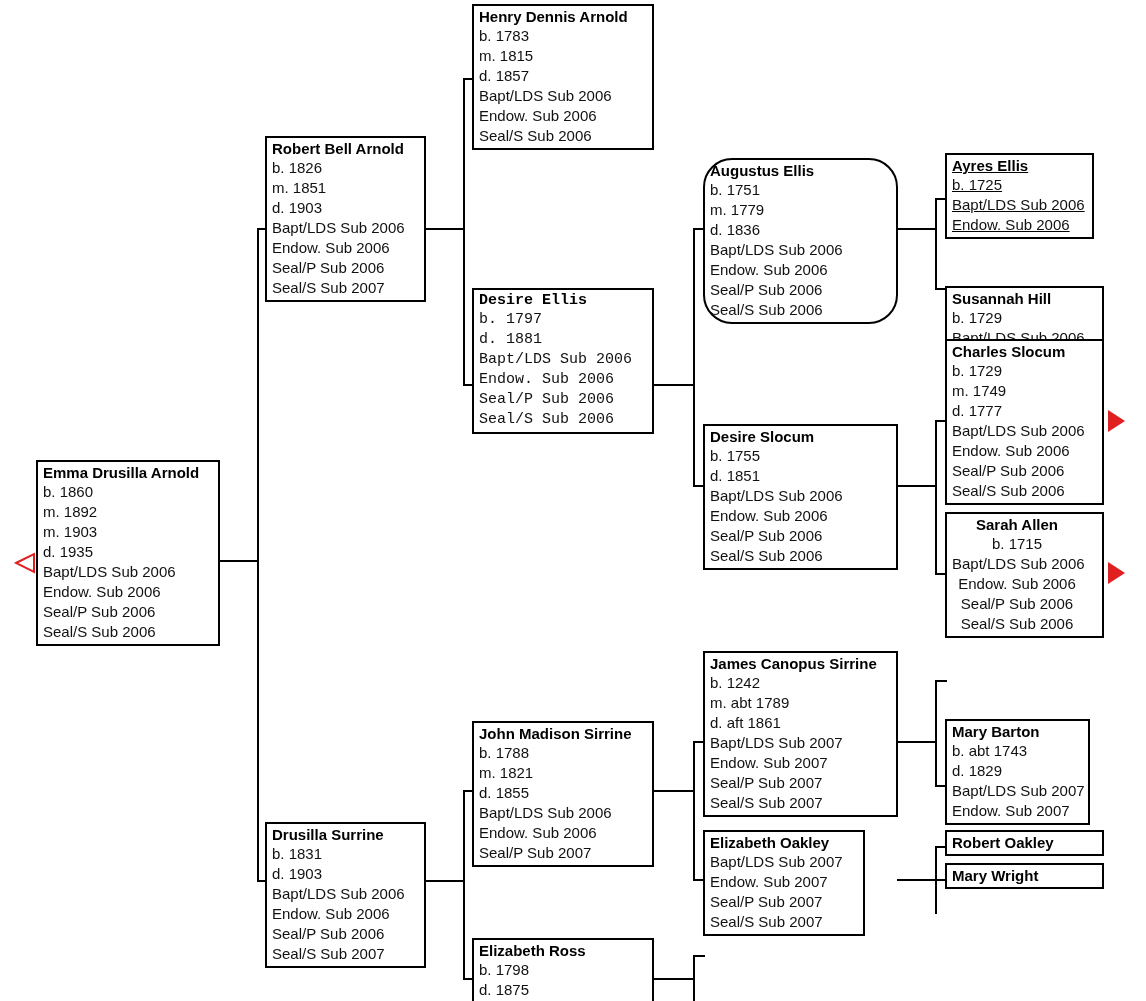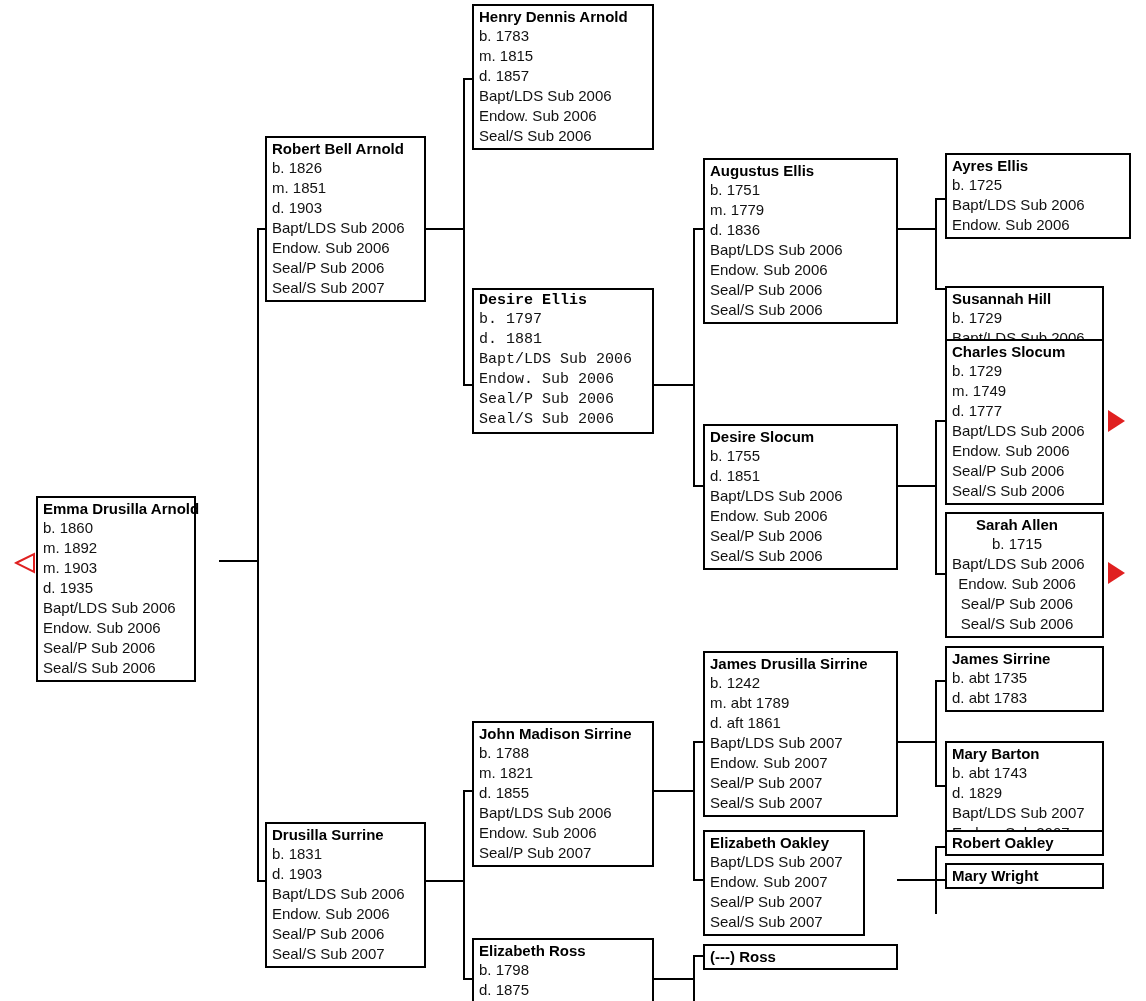--- a/index.html
+++ b/index.html
@@ -122,21 +122,21 @@
   <div class="hline" style="left:897px; top:741px; width:40px;"></div>
   <div class="vline" style="left:935px; top:680px; height:107px;"></div>
   <div class="hline" style="left:935px; top:680px; width:12px;"></div>
   <div class="hline" style="left:935px; top:785px; width:12px;"></div>
 
   <div class="hline" style="left:897px; top:879px; width:40px;"></div>
   <div class="vline" style="left:935px; top:846px; height:68px;"></div>
   <div class="hline" style="left:935px; top:846px; width:12px;"></div>
   <div class="hline" style="left:935px; top:879px; width:12px;"></div>
 
-  <div class="pbox" style="left:36px; top:460px; width:160px;margin-top:36px;">
+  <div class="pbox" style="left:36px; top:460px; width:184px;">
     <div class="pname">Emma Drusilla Arnold</div>
     <div class="pline">b. 1860</div>
     <div class="pline">m. 1892</div>
     <div class="pline">m. 1903</div>
     <div class="pline">d. 1935</div>
     <div class="pline">Bapt/LDS Sub 2006</div>
     <div class="pline">Endow. Sub 2006</div>
     <div class="pline">Seal/P Sub 2006</div>
     <div class="pline">Seal/S Sub 2006</div>
   </div>
@@ -191,21 +191,21 @@
     <div class="pline">Endow. Sub 2006</div>
     <div class="pline">Seal/P Sub 2007</div>
   </div>
 
   <div class="pbox" style="left:472px; top:938px; width:182px;">
     <div class="pname">Elizabeth Ross</div>
     <div class="pline">b. 1798</div>
     <div class="pline">d. 1875</div>
   </div>
 
-  <div class="pbox" style="left:703px; top:158px; width:195px;">
+  <div class="pbox" style="left:703px; top:158px; width:195px;border-radius:29px;">
     <div class="pname">Augustus Ellis</div>
     <div class="pline">b. 1751</div>
     <div class="pline">m. 1779</div>
     <div class="pline">d. 1836</div>
     <div class="pline">Bapt/LDS Sub 2006</div>
     <div class="pline">Endow. Sub 2006</div>
     <div class="pline">Seal/P Sub 2006</div>
     <div class="pline">Seal/S Sub 2006</div>
   </div>
 
@@ -213,43 +213,40 @@
     <div class="pname">Desire Slocum</div>
     <div class="pline">b. 1755</div>
     <div class="pline">d. 1851</div>
     <div class="pline">Bapt/LDS Sub 2006</div>
     <div class="pline">Endow. Sub 2006</div>
     <div class="pline">Seal/P Sub 2006</div>
     <div class="pline">Seal/S Sub 2006</div>
   </div>
 
   <div class="pbox" style="left:703px; top:651px; width:195px;">
-    <div class="pname">James Drusilla Sirrine</div>
+    <div class="pname">James Canopus Sirrine</div>
     <div class="pline">b. 1242</div>
     <div class="pline">m. abt 1789</div>
     <div class="pline">d. aft 1861</div>
     <div class="pline">Bapt/LDS Sub 2007</div>
     <div class="pline">Endow. Sub 2007</div>
     <div class="pline">Seal/P Sub 2007</div>
     <div class="pline">Seal/S Sub 2007</div>
   </div>
 
   <div class="pbox" style="left:703px; top:830px; width:162px;">
     <div class="pname">Elizabeth Oakley</div>
     <div class="pline">Bapt/LDS Sub 2007</div>
     <div class="pline">Endow. Sub 2007</div>
     <div class="pline">Seal/P Sub 2007</div>
     <div class="pline">Seal/S Sub 2007</div>
   </div>
 
-  <div class="pbox" style="left:703px; top:944px; width:195px;">
-    <div class="pname">(---) Ross</div>
-  </div>
-
-  <div class="pbox" style="left:945px; top:153px; width:186px;">
+
+  <div class="pbox" style="left:945px; top:153px; width:149px;text-decoration:underline;">
     <div class="pname">Ayres Ellis</div>
     <div class="pline">b. 1725</div>
     <div class="pline">Bapt/LDS Sub 2006</div>
     <div class="pline">Endow. Sub 2006</div>
   </div>
 
   <div class="pbox" style="left:945px; top:246px; width:159px;margin-top:40px;">
     <div class="pname">Susannah Hill</div>
     <div class="pline">b. 1729</div>
     <div class="pline">Bapt/LDS Sub 2006</div>
@@ -269,27 +266,22 @@
 
   <div class="pbox" style="left:945px; top:512px; width:159px;text-align:center;">
     <div class="pname">Sarah Allen</div>
     <div class="pline">b. 1715</div>
     <div class="pline">Bapt/LDS Sub 2006</div>
     <div class="pline">Endow. Sub 2006</div>
     <div class="pline">Seal/P Sub 2006</div>
     <div class="pline">Seal/S Sub 2006</div>
   </div>
 
-  <div class="pbox" style="left:945px; top:646px; width:159px;">
-    <div class="pname">James Sirrine</div>
-    <div class="pline">b. abt 1735</div>
-    <div class="pline">d. abt 1783</div>
-  </div>
-
-  <div class="pbox" style="left:945px; top:741px; width:159px;">
+
+  <div class="pbox" style="left:945px; top:719px; width:145px;">
     <div class="pname">Mary Barton</div>
     <div class="pline">b. abt 1743</div>
     <div class="pline">d. 1829</div>
     <div class="pline">Bapt/LDS Sub 2007</div>
     <div class="pline">Endow. Sub 2007</div>
   </div>
 
   <div class="pbox" style="left:945px; top:830px; width:159px;">
     <div class="pname">Robert Oakley</div>
   </div>

